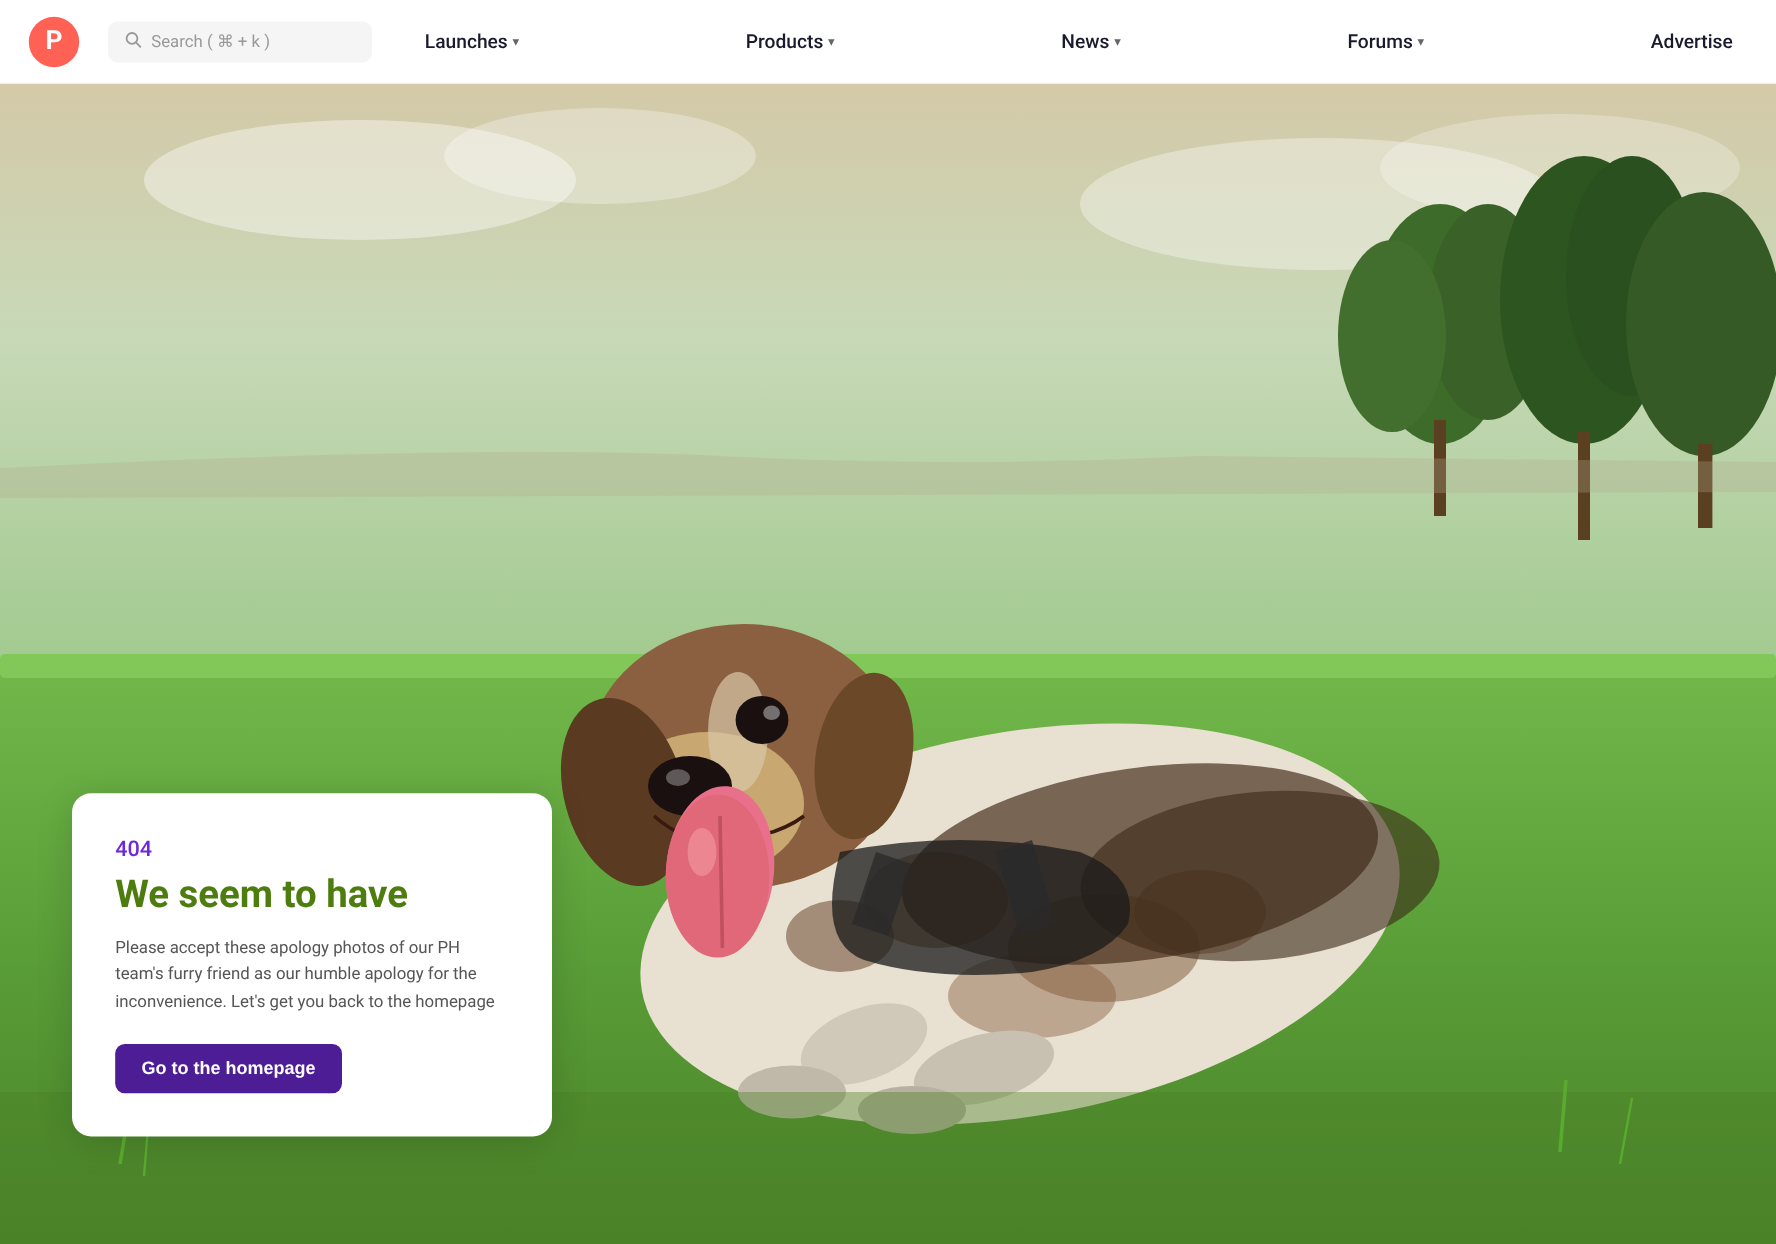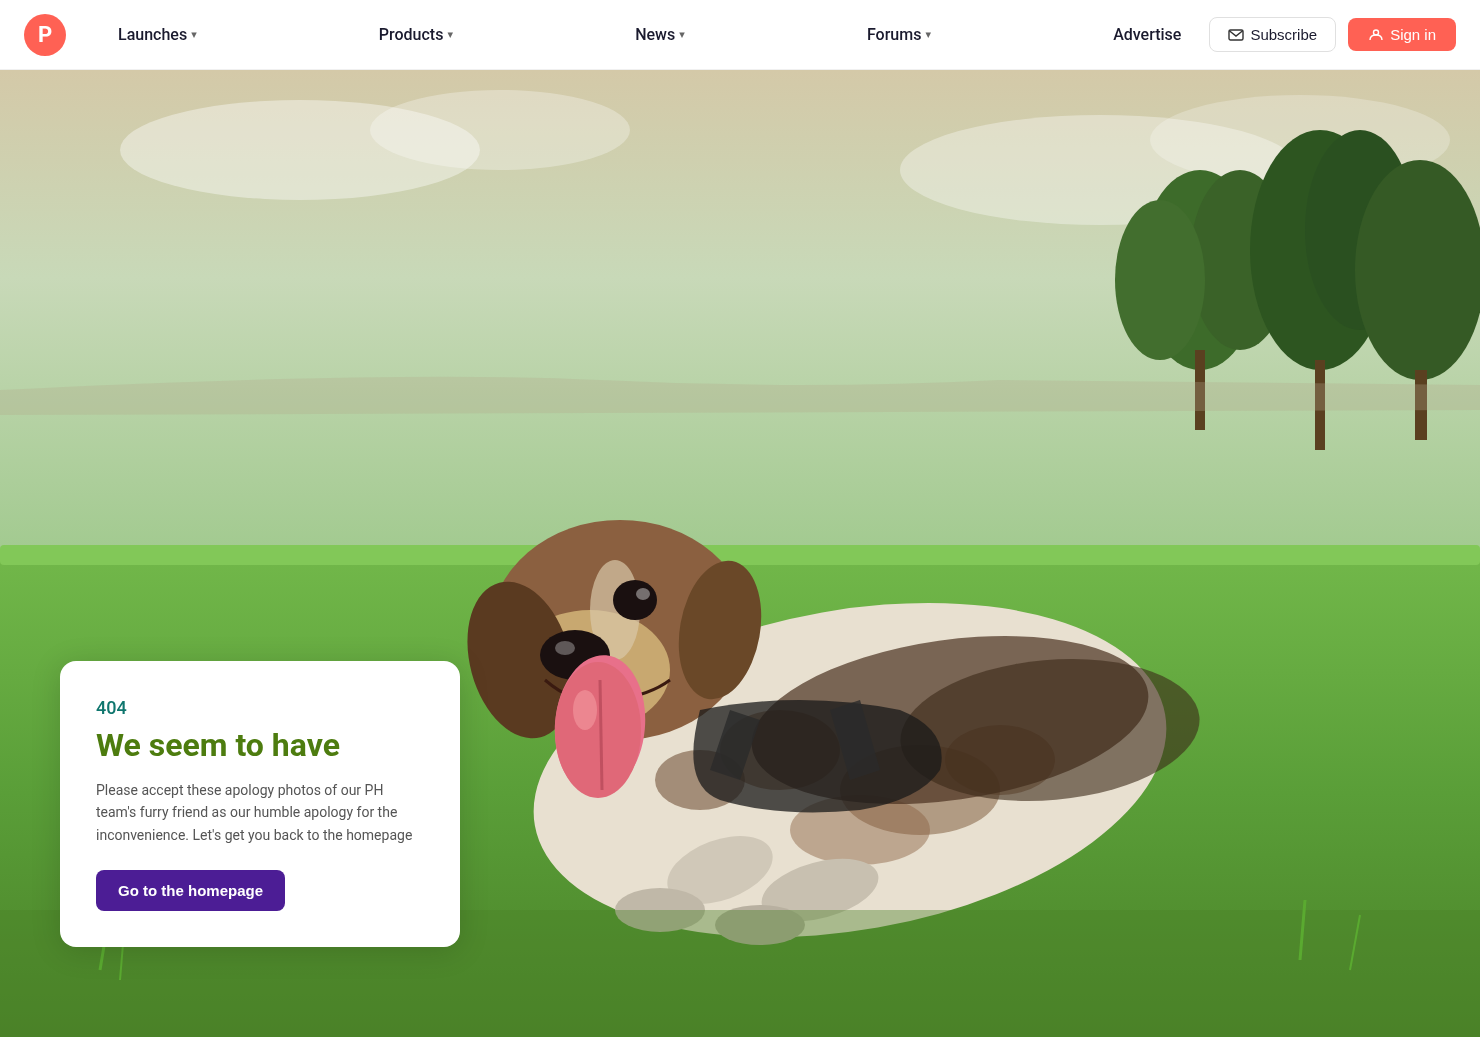--- a/index.html
+++ b/index.html
@@ -141,21 +141,21 @@
       left: 60px;
       background: white;
       border-radius: 16px;
       padding: 36px 36px 36px 36px;
       width: 400px;
       box-shadow: 0 4px 30px rgba(0,0,0,0.15);
     }
 
     .error-code {
       font-size: 18px;
-      color: #0f766e;
+      color: #6d28d9;
       font-weight: 500;
       margin-bottom: 8px;
     }
 
     .error-title {
       font-size: 32px;
       font-weight: 700;
       color: #4d7c0f;
       line-height: 1.2;
       margin-bottom: 14px;
@@ -183,20 +183,29 @@
 </head>
 <body>
 
 <header class="header">
   <div class="logo-container">
     <div class="logo-circle">
       <span>P</span>
     </div>
   </div>
 
+  <div class="search-bar">
+    <span class="search-icon-svg">
+      <svg width="14" height="14" viewBox="0 0 14 14" fill="none">
+        <circle cx="6" cy="6" r="4.5" stroke="#999" stroke-width="1.5"></circle>
+        <line x1="9.5" y1="9.5" x2="13" y2="13" stroke="#999" stroke-width="1.5" stroke-linecap="round"></line>
+      </svg>
+    </span>
+    <span class="search-text">Search ( ⌘ + k )</span>
+  </div>
 
   <nav class="nav">
     <a class="nav-item">
       <span>Launches</span>
       <span class="chevron">▾</span>
     </a>
     <a class="nav-item">
       <span>Products</span>
       <span class="chevron">▾</span>
     </a>
@@ -206,36 +215,20 @@
     </a>
     <a class="nav-item">
       <span>Forums</span>
       <span class="chevron">▾</span>
     </a>
     <a class="nav-item">
       <span>Advertise</span>
     </a>
   </nav>
 
-  <div class="nav-right">
-    <button class="subscribe-btn">
-      <svg width="16" height="16" viewBox="0 0 16 16" fill="none">
-        <rect x="1" y="3" width="14" height="10" rx="1.5" stroke="#333" stroke-width="1.4"></rect>
-        <polyline points="1,3.5 8,9 15,3.5" stroke="#333" stroke-width="1.4" fill="none"></polyline>
-      </svg>
-      <span>Subscribe</span>
-    </button>
-    <button class="signin-btn">
-      <svg width="16" height="16" viewBox="0 0 16 16" fill="none">
-        <circle cx="8" cy="5.5" r="2.5" stroke="white" stroke-width="1.4"></circle>
-        <path d="M2 13c0-3.3 2.7-5 6-5s6 1.7 6 5" stroke="white" stroke-width="1.4" fill="none"></path>
-      </svg>
-      <span>Sign in</span>
-    </button>
-  </div>
 </header>
 
 <div class="hero">
   
   <svg width="1480" height="967" viewBox="0 0 1480 967" xmlns="http://www.w3.org/2000/svg">
 
     <defs>
       <linearGradient id="skyGrad" x1="0" y1="0" x2="0" y2="1">
         <stop offset="0%" stop-color="#d4c9a8"></stop>
         <stop offset="40%" stop-color="#c8d9b8"></stop>

